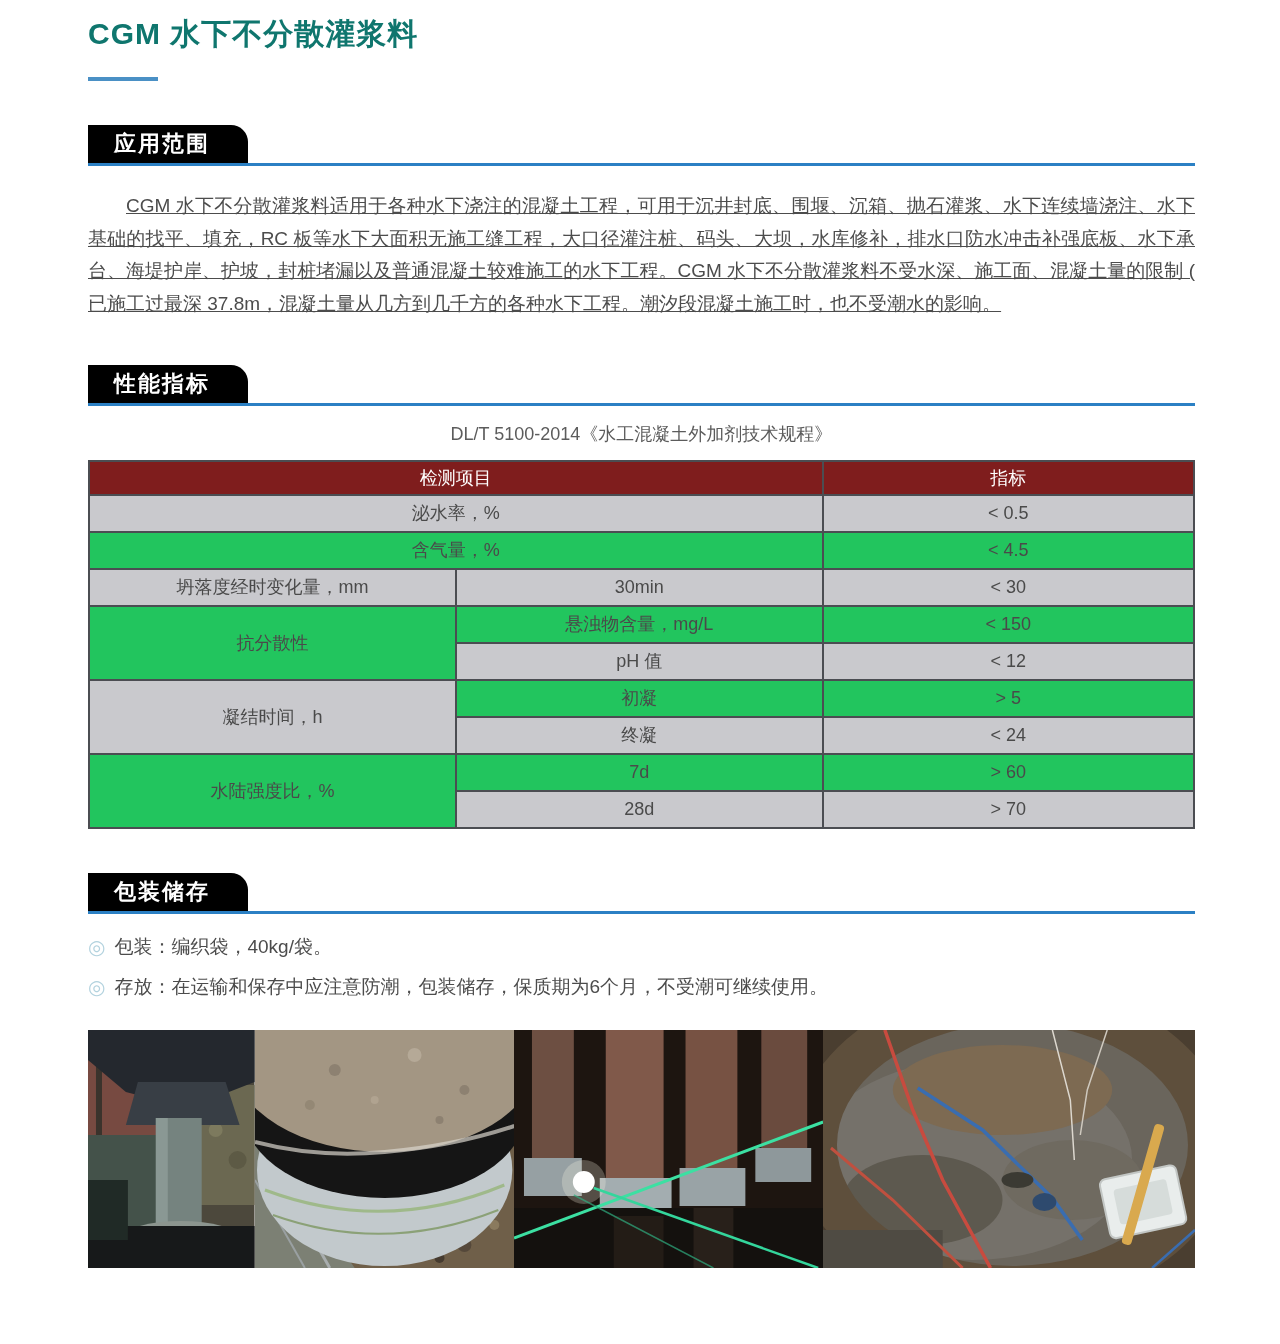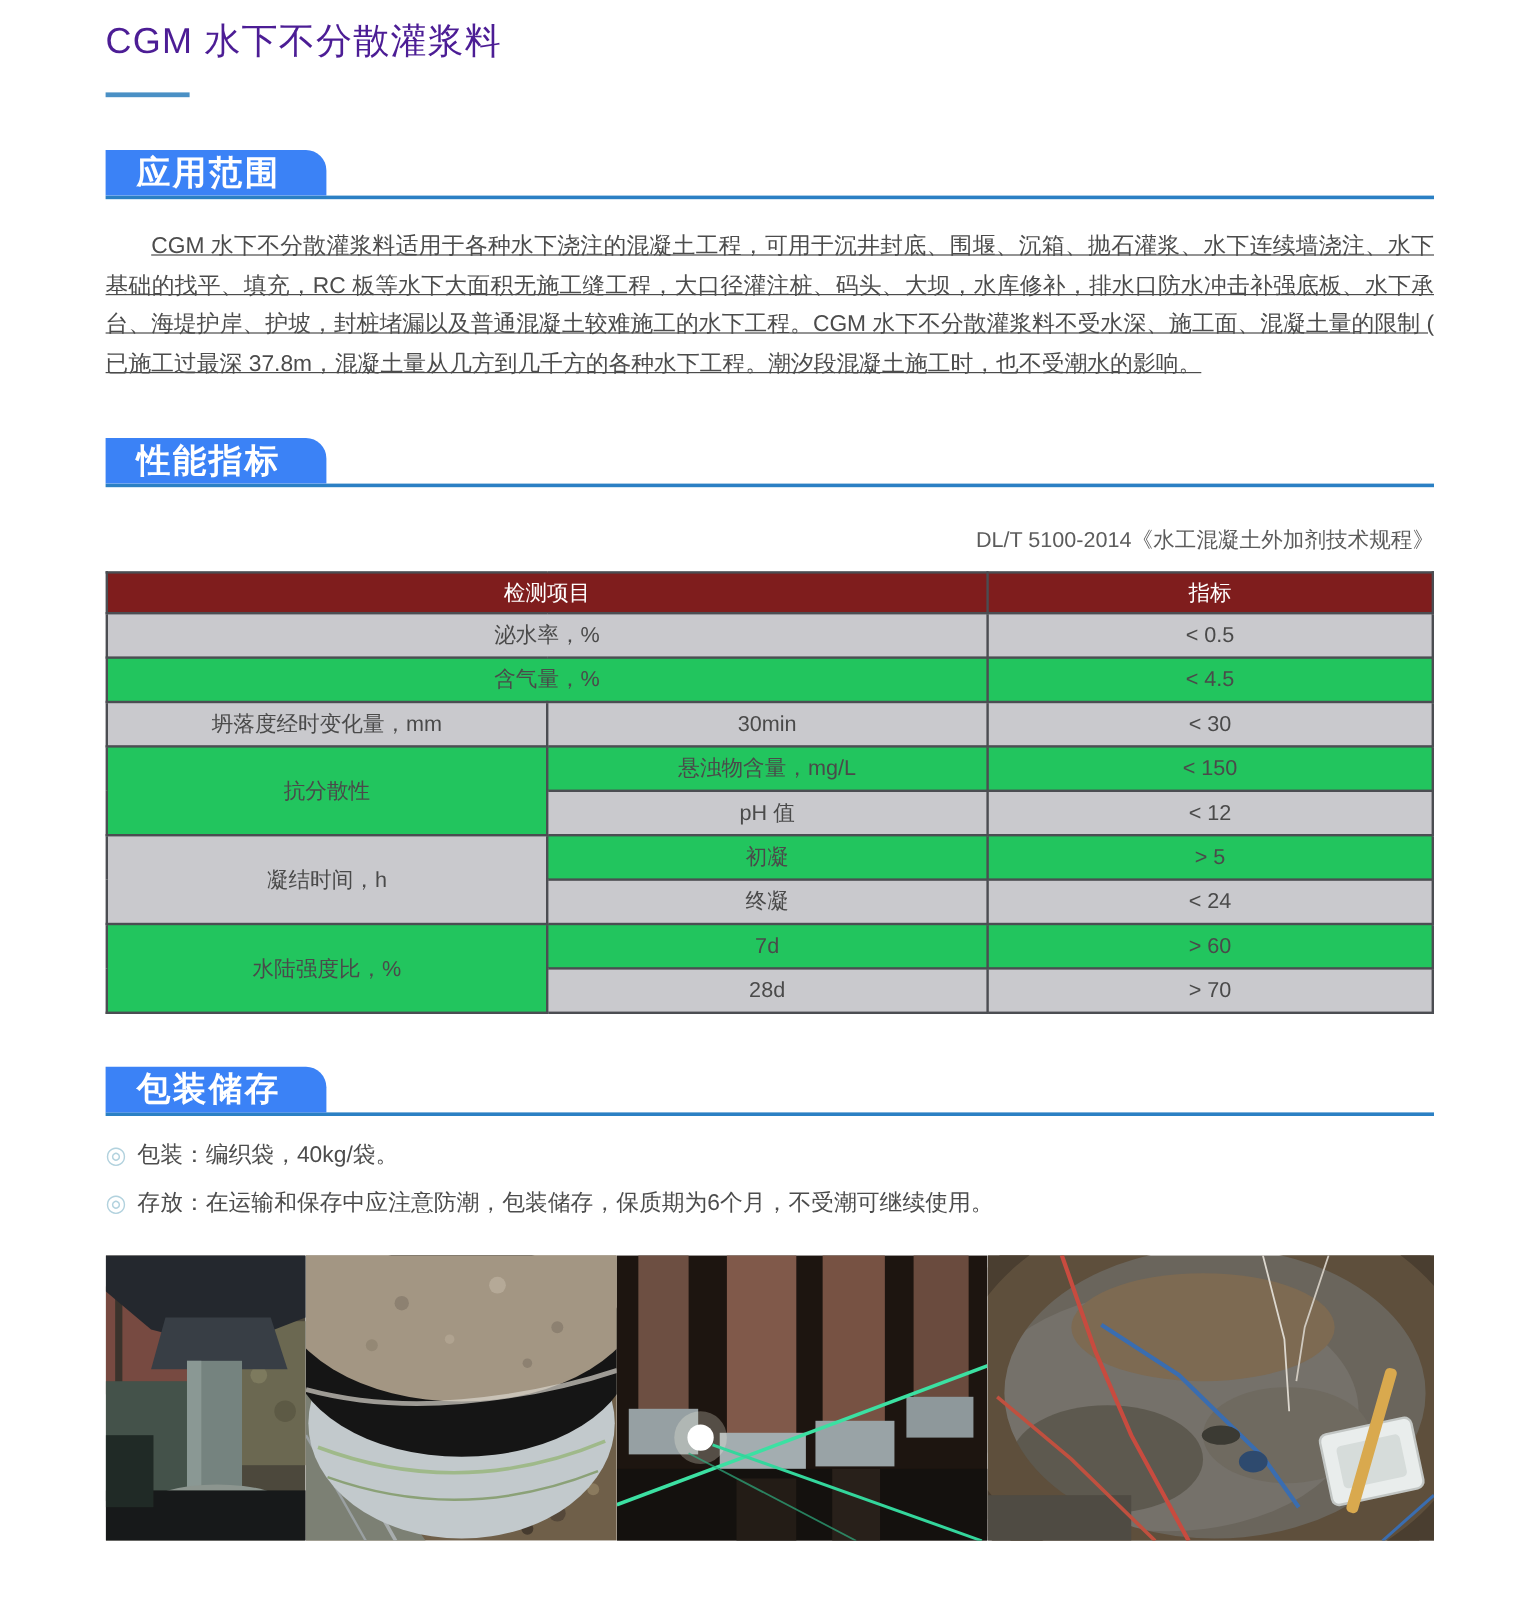--- a/index.html
+++ b/index.html
@@ -6,45 +6,45 @@
   html, body { background: #ffffff; }
   body {
     width: 1280px; min-height: 1344px; margin: 0 auto;
     font-family: "Liberation Sans", "DejaVu Sans", sans-serif;
     color: #4c4c4c;
   }
   .page { padding: 14px 85px 40px 88px; }
 
   
   .doc-title {
-    color: #4c1d95; font-size: 30px; font-weight: normal; letter-spacing: 1px;
+    color: #0f766e; font-size: 30px; font-weight: bold; letter-spacing: 1px;
   }
   .title-underline {
     width: 70px; height: 4px; background: #4a90c5; margin-top: 22px;
   }
 
   
   .para {
     font-size: 19px; line-height: 1.72; color: #4c4c4c;
     text-indent: 2em; text-align: justify;
   }
   .intro { margin-top: 38px; }
 
   
   .section-head { margin-top: 44px; border-bottom: 3px solid #2b80c4; }
   .section-tab {
-    display: inline-block; background: #3b82f6; color: #ffffff;
-    font-size: 28px; font-weight: bold; line-height: 38px; height: 38px;
-    padding: 0 38px 0 26px; border-radius: 0 17px 0 0; letter-spacing: 2px;
+    display: inline-block; background: #000000; color: #ffffff;
+    font-size: 22px; font-weight: bold; line-height: 38px; height: 38px;
+    padding: 0 38px 0 26px; border-radius: 0 17px 0 0; letter-spacing: 2px; font-family: Liberation Serif, serif;
   }
   .section-body { margin-top: 24px; text-decoration: underline; }
 
   
   .standard-ref {
-    margin-top: 32px; text-align: right; font-size: 18px; color: #5c5c5c;
+    margin-top: 16px; text-align: center; font-size: 18px; color: #5c5c5c;
   }
 
   
   table.perf {
     width: 100%; margin-top: 14px; border-collapse: collapse;
     font-size: 18px; color: #4a4a4a; table-layout: fixed;
   }
   table.perf td, table.perf th {
     border: 2px solid #4b4d52; text-align: center; vertical-align: middle;
     height: 37px; padding: 0 4px; font-weight: normal;

